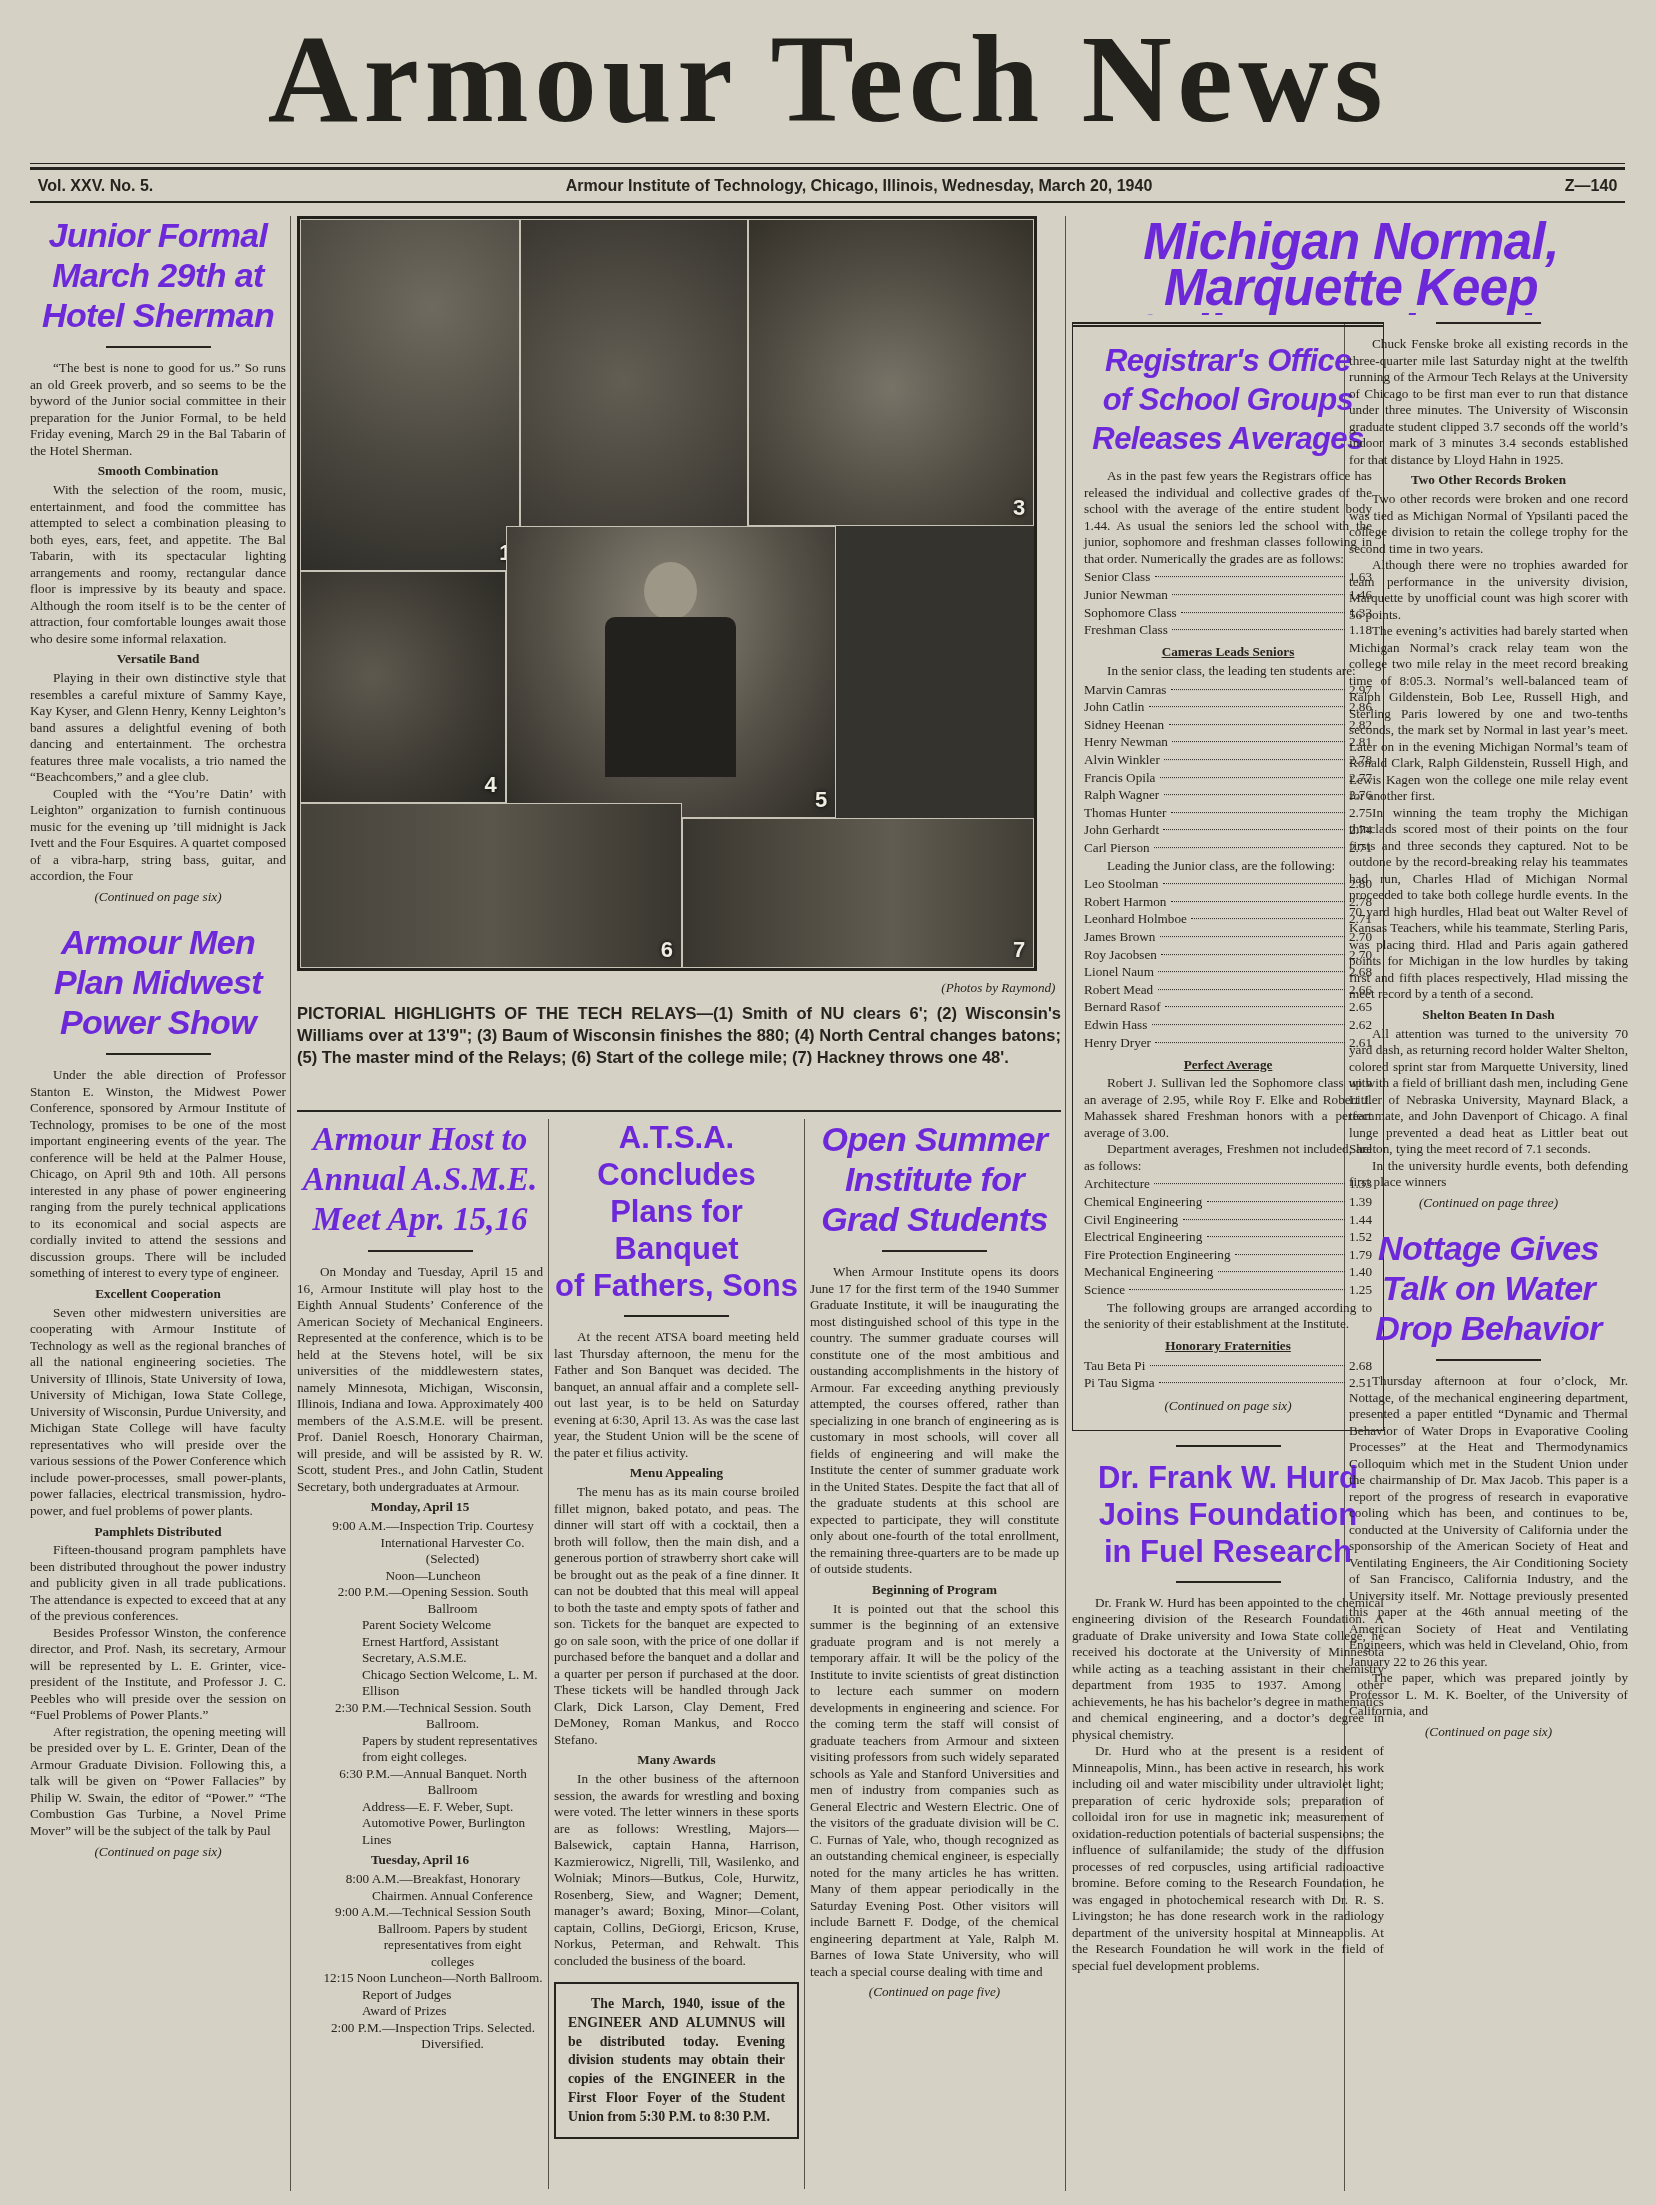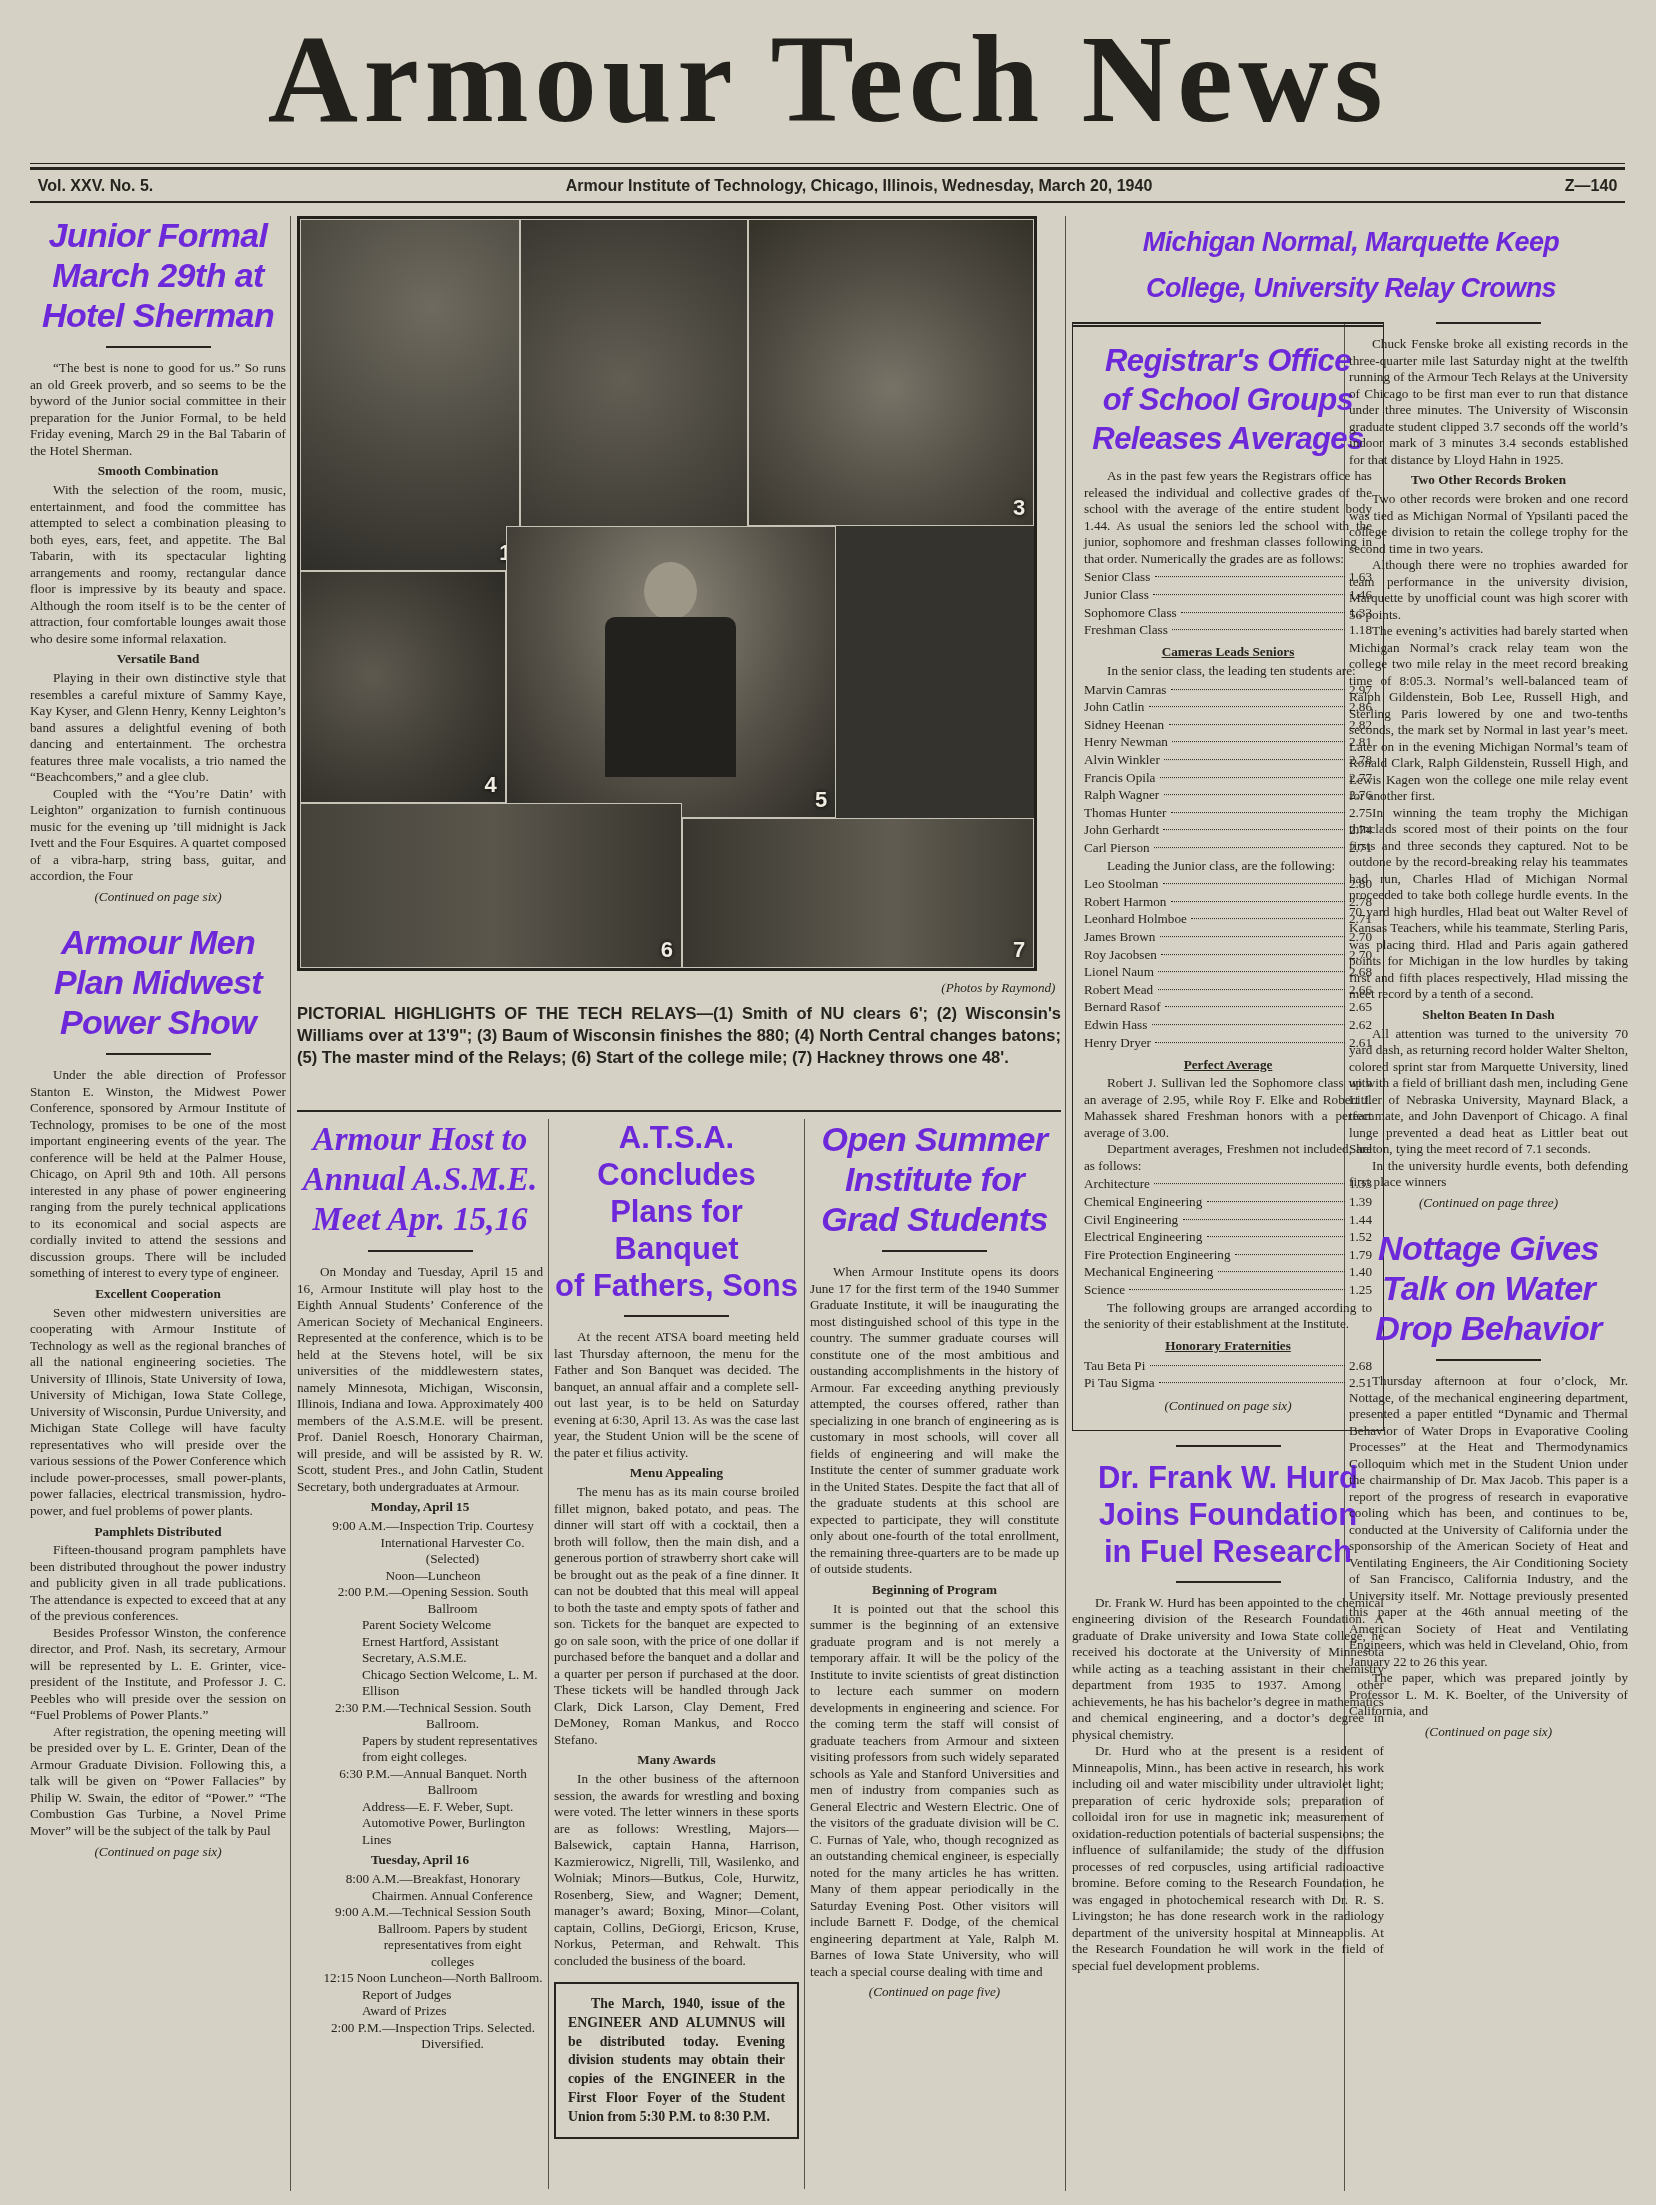--- a/index.html
+++ b/index.html
@@ -24,21 +24,21 @@
   #banner{left:1072px;top:219px;width:558px;height:96px;}
   #col5{left:1072px;top:322px;width:312px;height:1870px;}
   #col6{left:1349px;top:322px;width:279px;height:1870px;}
   .vr{position:absolute;width:1.1px;background:#55524a;}
   
   .headline{text-align:center;font-weight:bold;color:#6d28d9;}
   .headline .hl{display:block;}
   .h-sansit{font-family:"Liberation Sans",sans-serif;font-style:italic;font-size:34px;line-height:40px;letter-spacing:-0.6px;}
   .h-serit{font-family:"Liberation Serif",serif;font-style:italic;font-size:33px;line-height:40px;}
   .h-sans{font-family:"Liberation Sans",sans-serif;font-size:31px;line-height:37px;}
-  .h-banner{font-family:"Liberation Sans",sans-serif;font-style:italic;font-size:27px;line-height:46px;letter-spacing:-0.6px;text-align:center;}
+  .h-banner{font-family:"Liberation Sans",sans-serif;font-style:italic;font-size:51px;line-height:46px;letter-spacing:-0.6px;text-align:center;}
   .hl-rule{width:105px;border-top:2.2px solid #26241f;margin:11px auto 12px auto;}
   
   .body p{font-size:13.2px;line-height:16.5px;margin:0;text-align:justify;text-indent:23px;}
   .body p.sub{text-align:center;font-weight:bold;text-indent:0;margin:4.4px 0 2.2px 0;}
   .body p.cont{text-align:center;font-style:italic;text-indent:0;margin:4.4px 0 2.2px 0;}
   .body p.sched{text-align:center;text-indent:-39px;padding-left:65px;}
   .body p.schedin{text-align:left;text-indent:0;padding-left:65px;}
   .intro-p{font-size:13.2px;line-height:16.5px;margin:0;text-align:justify;text-indent:23px;}
   .subhead{font-size:13.2px;line-height:16.5px;font-weight:bold;text-align:center;margin:5.5px 0 2.2px 0;text-decoration:underline;}
   .conthead{font-size:13.2px;line-height:16.5px;font-style:italic;text-align:center;margin:5.5px 0;}
@@ -248,21 +248,21 @@
       <p class="intro-p">As in the past few years the Registrars office has released the individual and collective grades of the school with the average of the entire student body 1.44.  As usual the seniors led the school with the junior, sophomore and freshman classes following in that order.  Numerically the grades are as follows:</p>
       <div class="leaders">
 
           <div class="leader">
             <span class="lab">Senior Class</span>
             <span class="dots"></span>
             <span class="val">1.63</span>
           </div>
 
           <div class="leader">
-            <span class="lab">Junior Class</span>
+            <span class="lab">Junior Newman</span>
             <span class="dots"></span>
             <span class="val">1.46</span>
           </div>
 
           <div class="leader">
             <span class="lab">Sophomore Class</span>
             <span class="dots"></span>
             <span class="val">1.33</span>
           </div>
 

